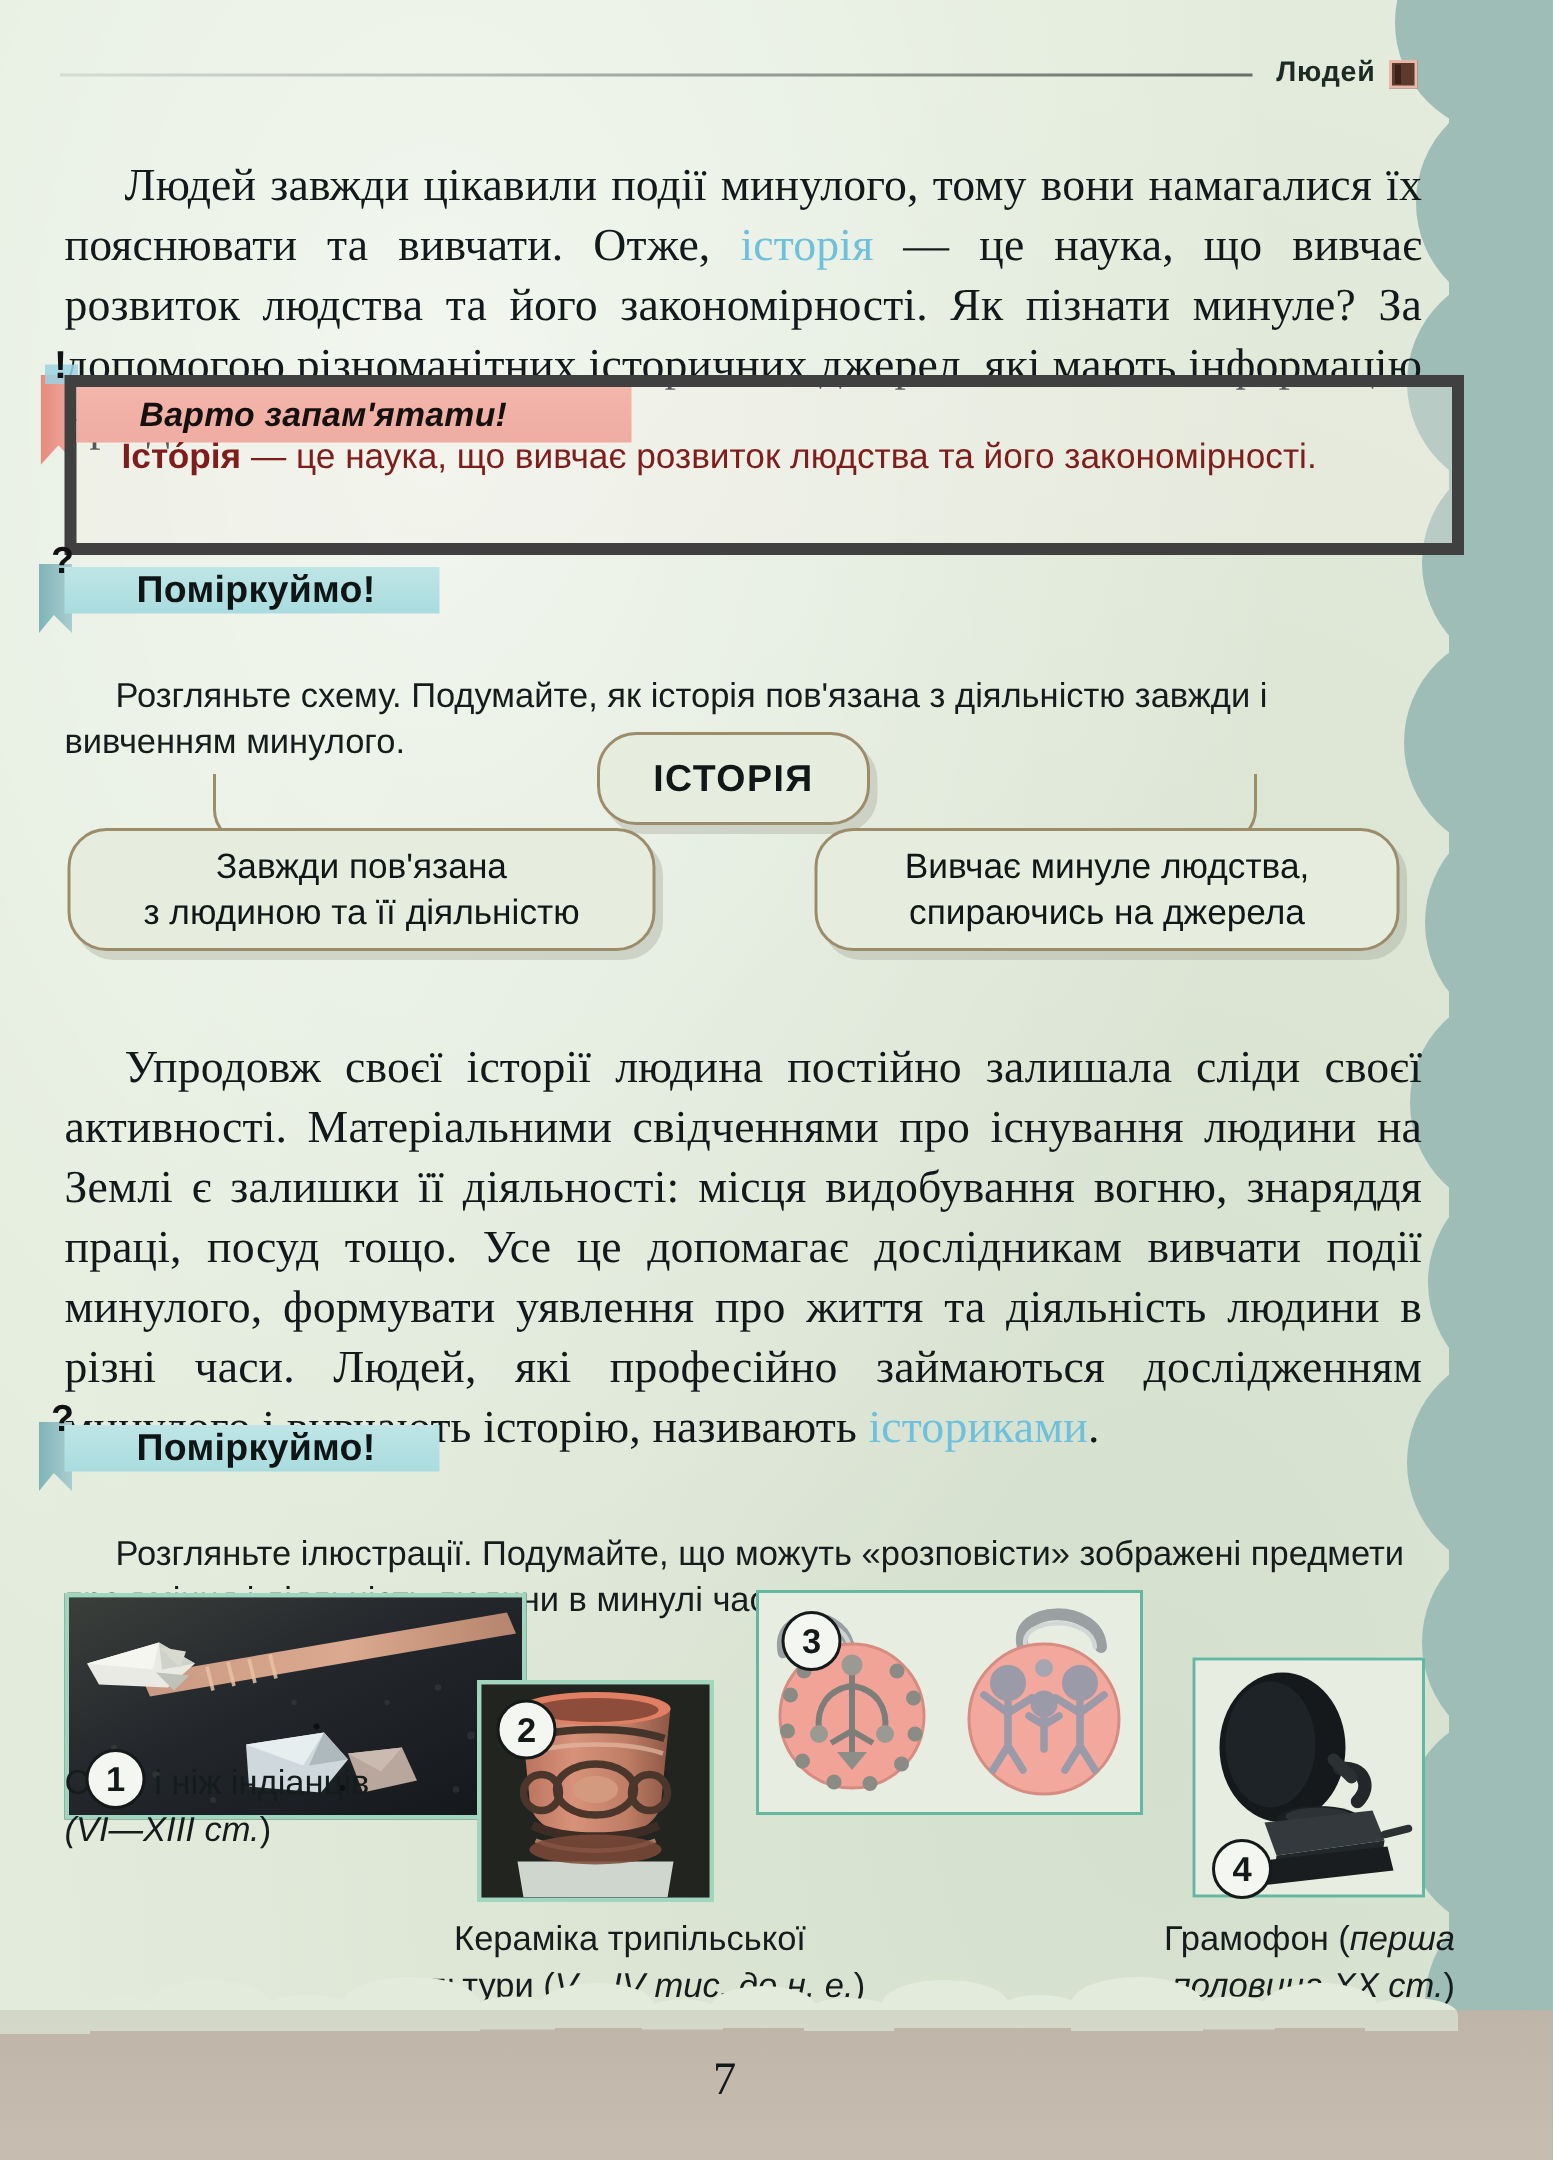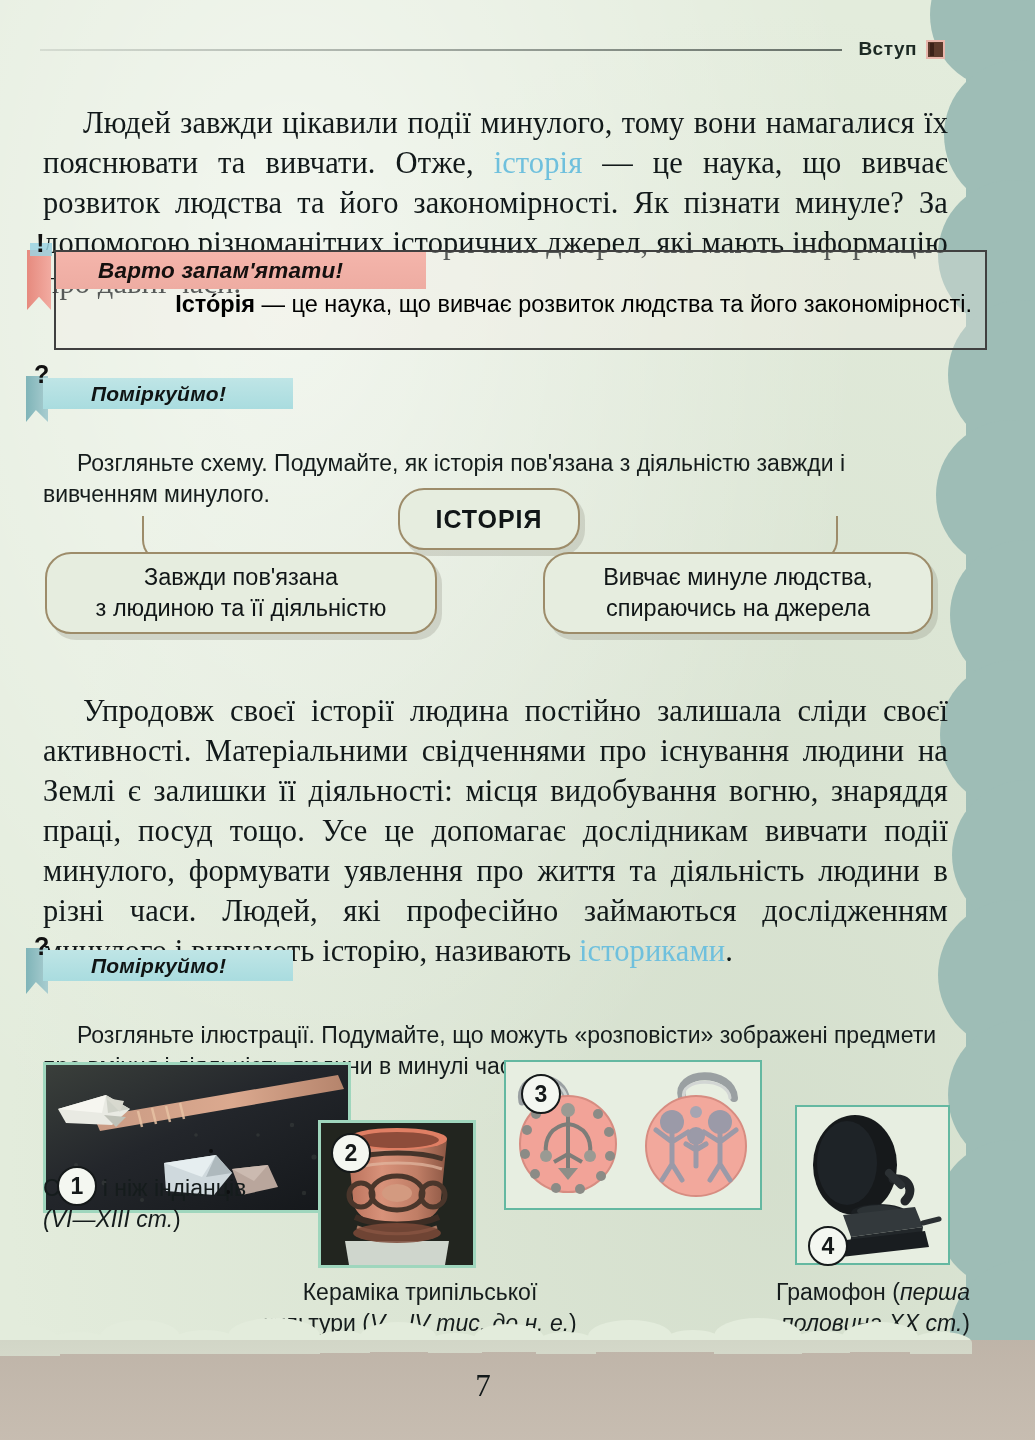--- a/index.html
+++ b/index.html
@@ -117,25 +117,25 @@
     font-family: "Liberation Sans", sans-serif;
     font-size: 23px;
     line-height: 31px;
     color: #151c1c;
   }
   .sans-par .indent { display: inline-block; width: 34px; }
 
   
   #remember-box {
     position: absolute;
-    left: 54px;
+    left: 43px;
     top: 250px;
     width: 933px;
-    height: 100px;
-    border: 2px solid #404040;
+    height: 120px;
+    border: 8px solid #404040;
     box-sizing: border-box;
     background: rgba(246,239,233,0.30);
   }
   #remember-head {
     position: absolute;
     left: 0;
     top: 0;
     width: 370px;
     height: 37px;
     background: linear-gradient(to bottom, #f4b5ab, #eeaca2);
@@ -177,39 +177,37 @@
     background: #9bd3e2;
     opacity: .85;
   }
   #remember-text {
     position: absolute;
     left: 47px;
     top: 288px;
     width: 925px;
     font-size: 23.5px;
     line-height: 32px;
-    color: #000000;
-    text-align: right;
+    color: #7f1d1d;
   }
   #remember-text .indent { display: inline-block; width: 34px; }
   #remember-text b { font-weight: bold; }
 
   
   .think-ribbon {
     position: absolute;
     height: 31px;
     width: 250px;
     background: linear-gradient(to bottom, #bfe5e6, #a9dcdf);
     display: flex;
     align-items: center;
   }
   .think-label {
-    font-size: 21px;
+    font-size: 25px;
     font-weight: bold;
-    font-style: italic;
     color: #0f1414;
     margin-left: 48px;
     letter-spacing: 0.2px;
   }
   .think-fold {
     position: absolute;
     width: 22px;
     height: 46px;
     background: linear-gradient(to right, #7fb4b8, #a9cdd0);
     clip-path: polygon(0 0, 100% 0, 100% 100%, 45% 74%, 0 100%);
@@ -308,21 +306,21 @@
   <div class="scallop" style="left:950px; top:540px;  width:150px; height:150px;"></div>
   <div class="scallop" style="left:940px; top:660px;  width:150px; height:150px;"></div>
   <div class="scallop" style="left:952px; top:780px;  width:150px; height:150px;"></div>
   <div class="scallop" style="left:938px; top:900px;  width:150px; height:150px;"></div>
   <div class="scallop" style="left:948px; top:1020px; width:150px; height:150px;"></div>
   <div class="scallop" style="left:936px; top:1140px; width:150px; height:150px;"></div>
   <div class="scallop" style="left:950px; top:1260px; width:150px; height:150px;"></div>
 
   <div id="runhead">
     <div id="runhead-rule"></div>
-    <span id="runhead-label">Вступ</span>
+    <span id="runhead-label">Людей</span>
     <span id="runhead-icon"></span>
   </div>
 
   <p class="serif-par" style="left:43px; top:72px; width:905px;">
     <span class="indent"></span><span>Людей завжди цікавили події минулого, тому вони намагалися їх пояснювати та вивчати. Отже, </span><span class="hl">історія</span><span> — це наука, що вивчає розвиток людства та його закономірності. Як пізнати минуле? За допомогою різноманітних історичних джерел, які мають інформацію про давні часи.</span>
   </p>
 
   <div id="remember-tail"></div>
   <div id="remember-bang-chip"></div>
   <div id="remember-bang">!</div>

